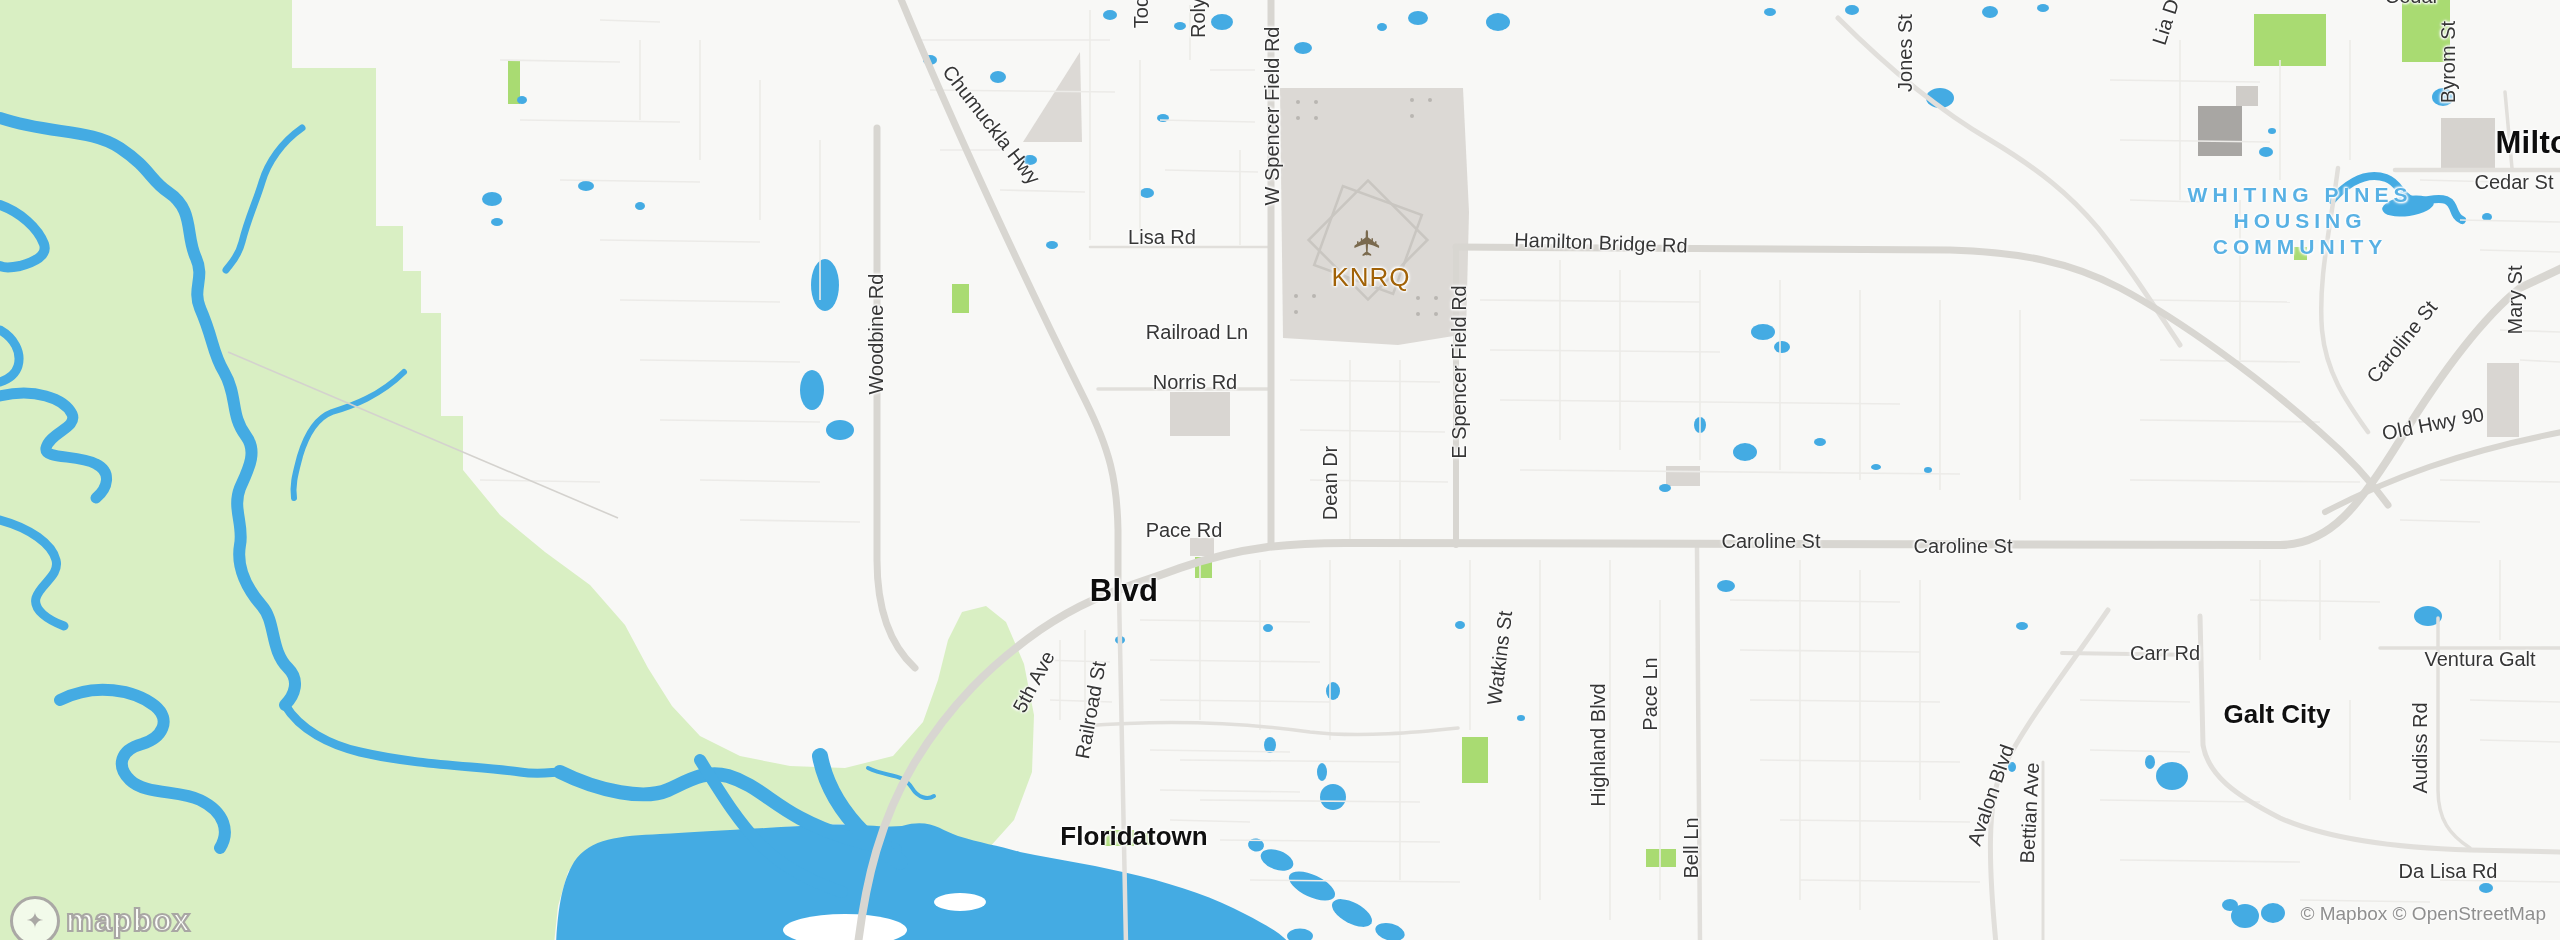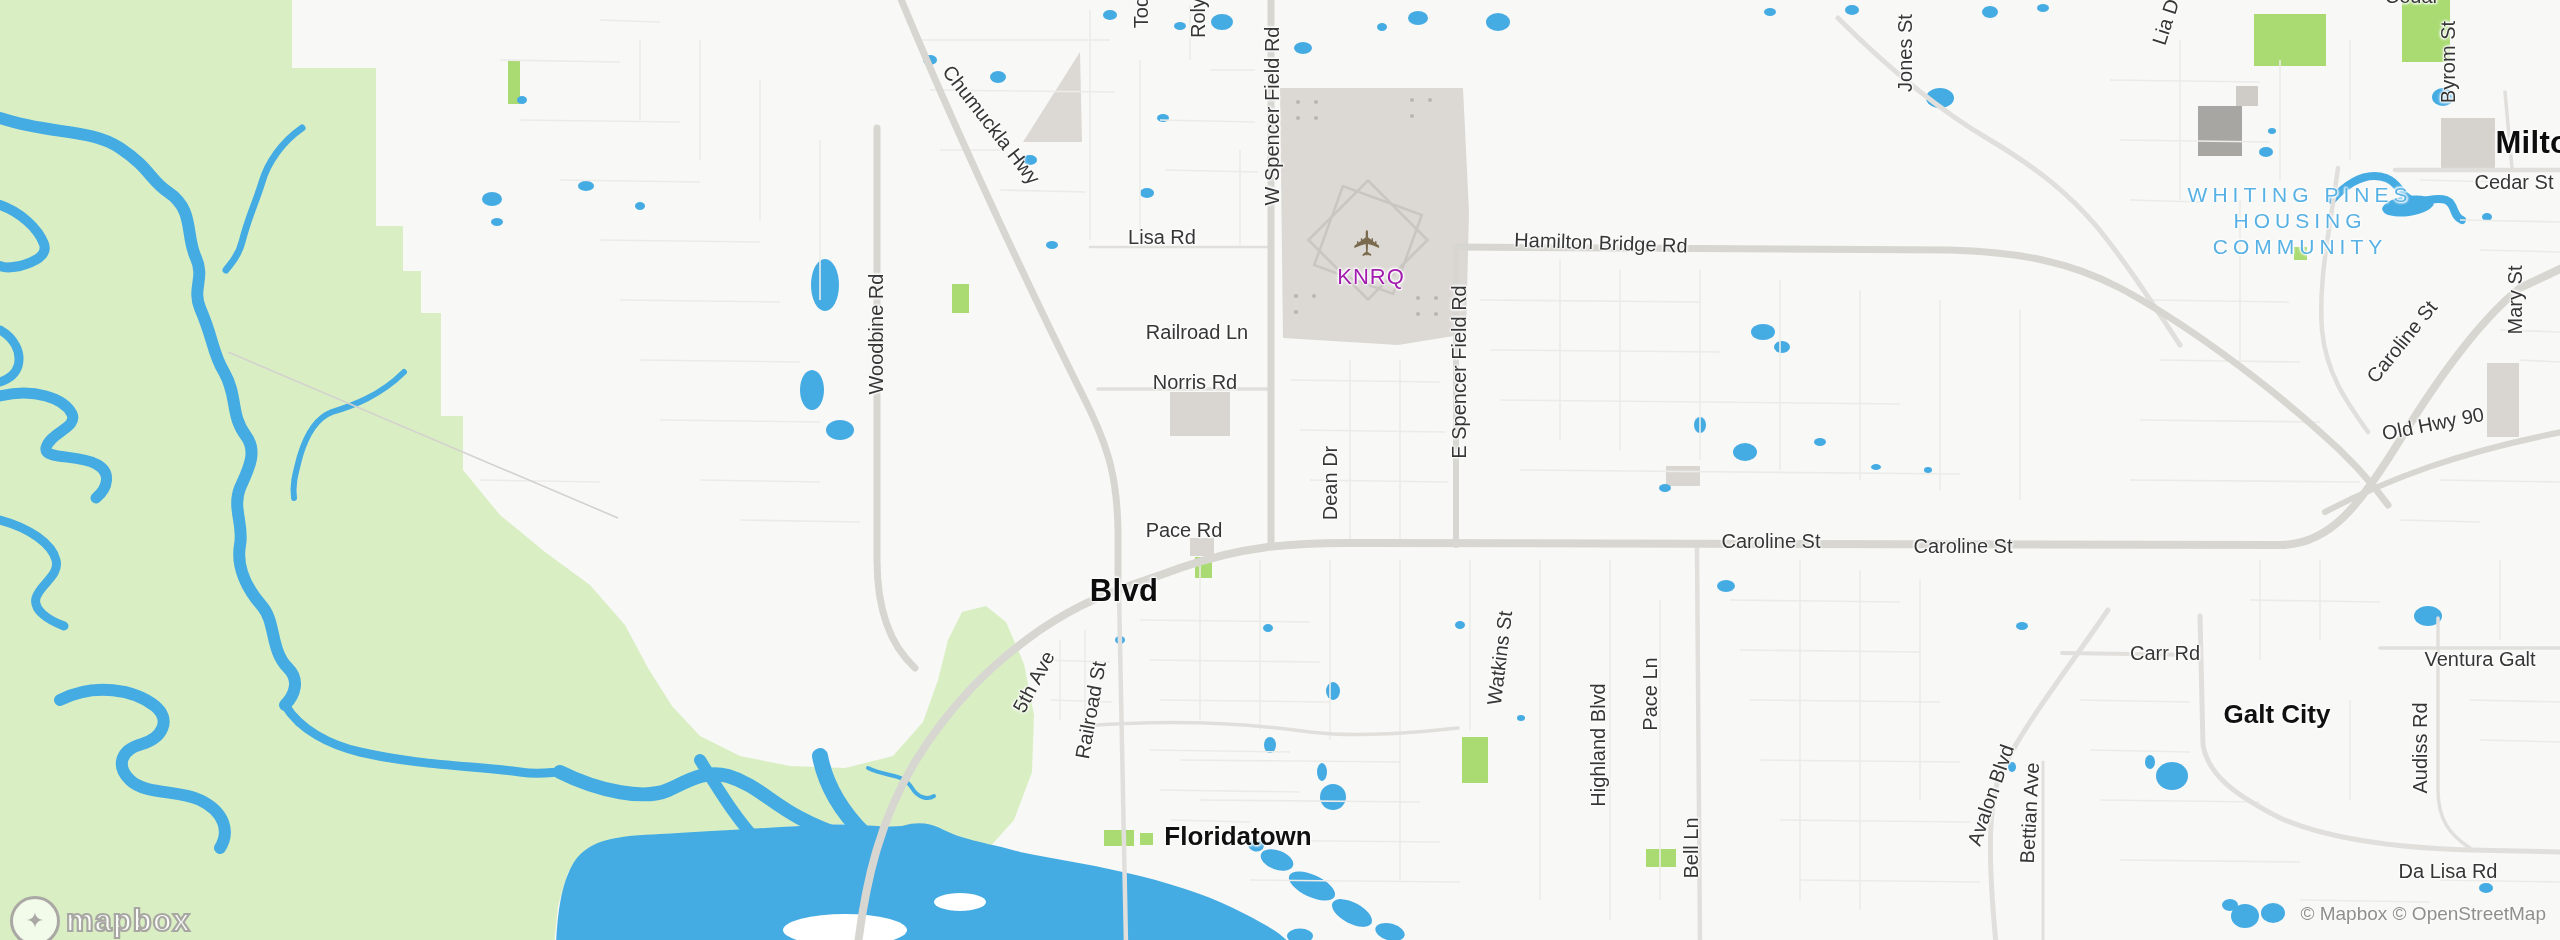--- a/index.html
+++ b/index.html
@@ -6,22 +6,22 @@
   body{width:2560px;height:940px;overflow:hidden;position:relative;background:#f8f8f6;
        font-family:"Liberation Sans","DejaVu Sans",sans-serif;}
   #map{position:absolute;inset:0;width:2560px;height:940px;}
   #art{position:absolute;left:0;top:0;}
   .lbl{position:absolute;white-space:nowrap;font-size:20px;color:#363636;
        transform:translate(-50%,-50%);
        text-shadow:0 0 2px #fff,0 0 3px #fff,0 0 4px #fff,1px 1px 2px #fff,-1px -1px 2px #fff;}
   .r90{transform:translate(-50%,-50%) rotate(-90deg);}
   .town-lg{font-size:31px;font-weight:700;color:#0d0d0d;letter-spacing:.3px;}
   .town-md{font-size:26px;font-weight:600;color:#101010;}
-  .area-blue{font-size:21px;font-weight:400;color:#58b1e4;letter-spacing:5px;}
-  .apt{font-size:22px;color:#a21caf;letter-spacing:1px;}
+  .area-blue{font-size:21px;font-weight:700;color:#58b1e4;letter-spacing:5px;}
+  .apt{font-size:26px;color:#a16207;letter-spacing:1px;}
   .plane{position:absolute;left:1368px;top:243px;transform:translate(-50%,-50%) rotate(-90deg);
          font-size:36px;color:#7a6a4e;text-shadow:none;}
   #brand{position:absolute;left:10px;top:896px;display:flex;align-items:center;gap:6px;}
   #brand .pin{width:44px;height:44px;border-radius:50%;border:3px solid #aaa8a5;
         background:rgba(255,255,255,.65);display:flex;align-items:center;justify-content:center;
         color:#aaa8a5;font-size:22px;font-weight:700;}
   #brand .word{font-size:31px;font-weight:700;letter-spacing:1px;color:rgba(255,255,255,.9);
         -webkit-text-stroke:2.2px #a9a7a4;}
   #attrib{position:absolute;right:14px;top:903px;font-size:19px;color:#8f8f8f;
         text-shadow:0 0 3px #fff,0 0 3px #fff;}
@@ -305,21 +305,21 @@
   <span class="lbl area-blue" style="left:2300px;top:247px">COMMUNITY</span>
   <span class="lbl r90" style="left:2515px;top:300px">Mary St</span>
   <span class="lbl" style="left:2402px;top:342px;transform:translate(-50%,-50%) rotate(-51deg)">Caroline St</span>
   <span class="lbl" style="left:2433px;top:424px;transform:translate(-50%,-50%) rotate(-11deg)">Old Hwy 90</span>
   <span class="lbl" style="left:1500px;top:658px;transform:translate(-50%,-50%) rotate(-83deg)">Watkins St</span>
   <span class="lbl r90" style="left:1598px;top:745px">Highland Blvd</span>
   <span class="lbl r90" style="left:1650px;top:694px">Pace Ln</span>
   <span class="lbl r90" style="left:1691px;top:848px">Bell Ln</span>
   <span class="lbl" style="left:1034px;top:682px;transform:translate(-50%,-50%) rotate(-62deg)">5th Ave</span>
   <span class="lbl" style="left:1091px;top:710px;transform:translate(-50%,-50%) rotate(-80deg)">Railroad St</span>
-  <span class="lbl town-md" style="left:1238px;top:836px">Floridatown</span>
+  <span class="lbl town-md" style="left:1134px;top:836px">Floridatown</span>
   <span class="lbl" style="left:2165px;top:653px">Carr Rd</span>
   <span class="lbl town-md" style="left:2277px;top:714px">Galt City</span>
   <span class="lbl" style="left:2480px;top:659px">Ventura Galt</span>
   <span class="lbl r90" style="left:2420px;top:748px">Audiss Rd</span>
   <span class="lbl" style="left:1991px;top:795px;transform:translate(-50%,-50%) rotate(-71deg)">Avalon Blvd</span>
   <span class="lbl" style="left:2030px;top:813px;transform:translate(-50%,-50%) rotate(-87deg)">Bettian Ave</span>
   <span class="lbl" style="left:2448px;top:871px">Da Lisa Rd</span>
 
   <span class="plane">✈</span>
 

